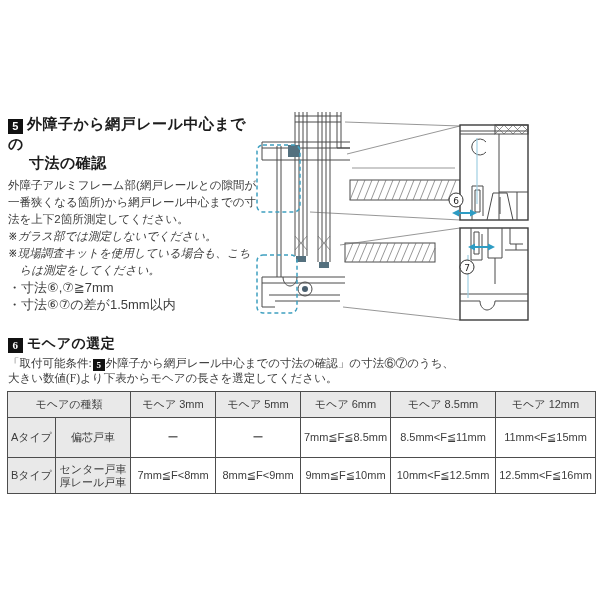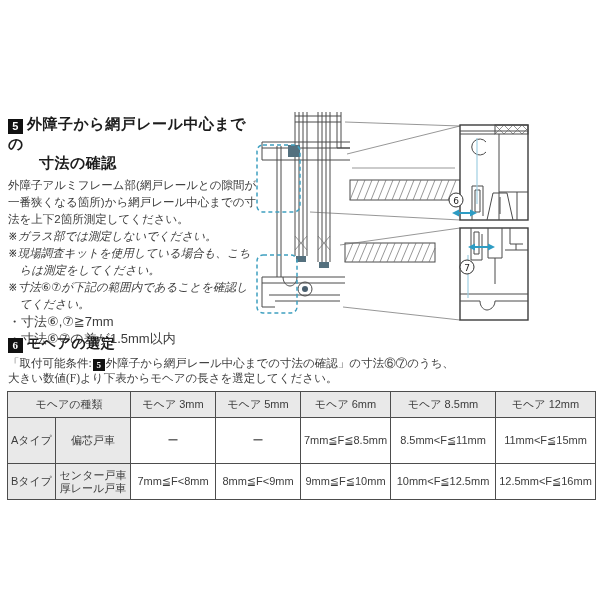--- a/index.html
+++ b/index.html
@@ -5,21 +5,21 @@
   html,body{margin:0;padding:0;}
   body{
     width:600px;height:600px;position:relative;background:#ffffff;
     font-family:"Liberation Sans","DejaVu Sans",sans-serif;
     color:#3c3c3c;overflow:hidden;
   }
   .abs{position:absolute;}
   
   .left-col{left:8px;top:114px;width:250px;}
   .h5{font-size:15px;font-weight:bold;color:#1c1c1c;line-height:19px;letter-spacing:0.5px;}
-  .h5 .t2{margin-left:31px;}
+  .h5 .t2{margin-left:21px;}
   .badge{
     display:inline-block;background:#111;color:#fff;text-align:center;
     width:15px;height:15px;line-height:15px;font-size:11px;font-weight:bold;
     margin-right:4px;vertical-align:-1px;
   }
   .badge.small{width:12px;height:12px;line-height:12px;font-size:9px;margin:0 1px;vertical-align:-1px;}
   .body-text{font-size:11.5px;line-height:17px;margin-top:5px;}
   .note{font-size:11.5px;line-height:17px;padding-left:1em;text-indent:-1em;font-style:italic;}
   .bullet{font-size:13px;line-height:17px;}
   
@@ -31,42 +31,41 @@
     position:absolute;left:7px;top:391px;border-collapse:collapse;
     font-size:11px;color:#3c3c3c;table-layout:fixed;
   }
   table.mohair th,table.mohair td{
     border:1px solid #4d4d4d;text-align:center;vertical-align:middle;
     font-weight:normal;padding:0 1px;overflow:hidden;
   }
   table.mohair{border:1.5px solid #4d4d4d;}
   .cell-gray{background:#e9e9e9;}
   .row-head{height:26px;}
-  .row-a{height:46px;padding-left:44px;}
+  .row-a{height:40px;padding-left:44px;}
   .row-b{height:36px;}
   .pre{white-space:pre-line;line-height:13px;margin-left:24px;}
   
   .diagram{left:255px;top:108px;}
   .dline{stroke:#4a4a4a;stroke-width:1;fill:none;}
   .dthin{stroke:#6a6a6a;stroke-width:0.7;fill:none;}
   .dbox{stroke:#3c3c3c;stroke-width:1.4;fill:#ffffff;}
   .dim-text{font-size:9px;fill:#222;font-family:"DejaVu Sans",sans-serif;}
 </style>
 </head>
 <body>
 
 <div class="abs left-col">
   <div class="h5">
     <span class="badge">5</span><span>外障子から網戸レール中心までの</span>
     <div class="t2">寸法の確認</div>
   </div>
   <div class="body-text">外障子アルミフレーム部(網戸レールとの隙間が一番狭くなる箇所)から網戸レール中心までの寸法を上下2箇所測定してください。</div>
   <div class="note">※ガラス部では測定しないでください。</div>
   <div class="note">※現場調査キットを使用している場合も、こちらは測定をしてください。</div>
-  <div class="note">※寸法⑥⑦が下記の範囲内であることを確認してください。</div>
   <div class="bullet">・寸法⑥,⑦≧7mm</div>
   <div class="bullet">・寸法⑥⑦の差が1.5mm以内</div>
 </div>
 
 <svg class="abs diagram" width="280" height="230" viewBox="0 0 280 230">
 
   <g>
 
     <path class="dline" d="M40,4 V148 M44,4 V148 M48,4 V148 M52,4 V148"></path>
     <path class="dline" d="M63,4 V154 M67,4 V154 M71,4 V154 M75,4 V154"></path>

